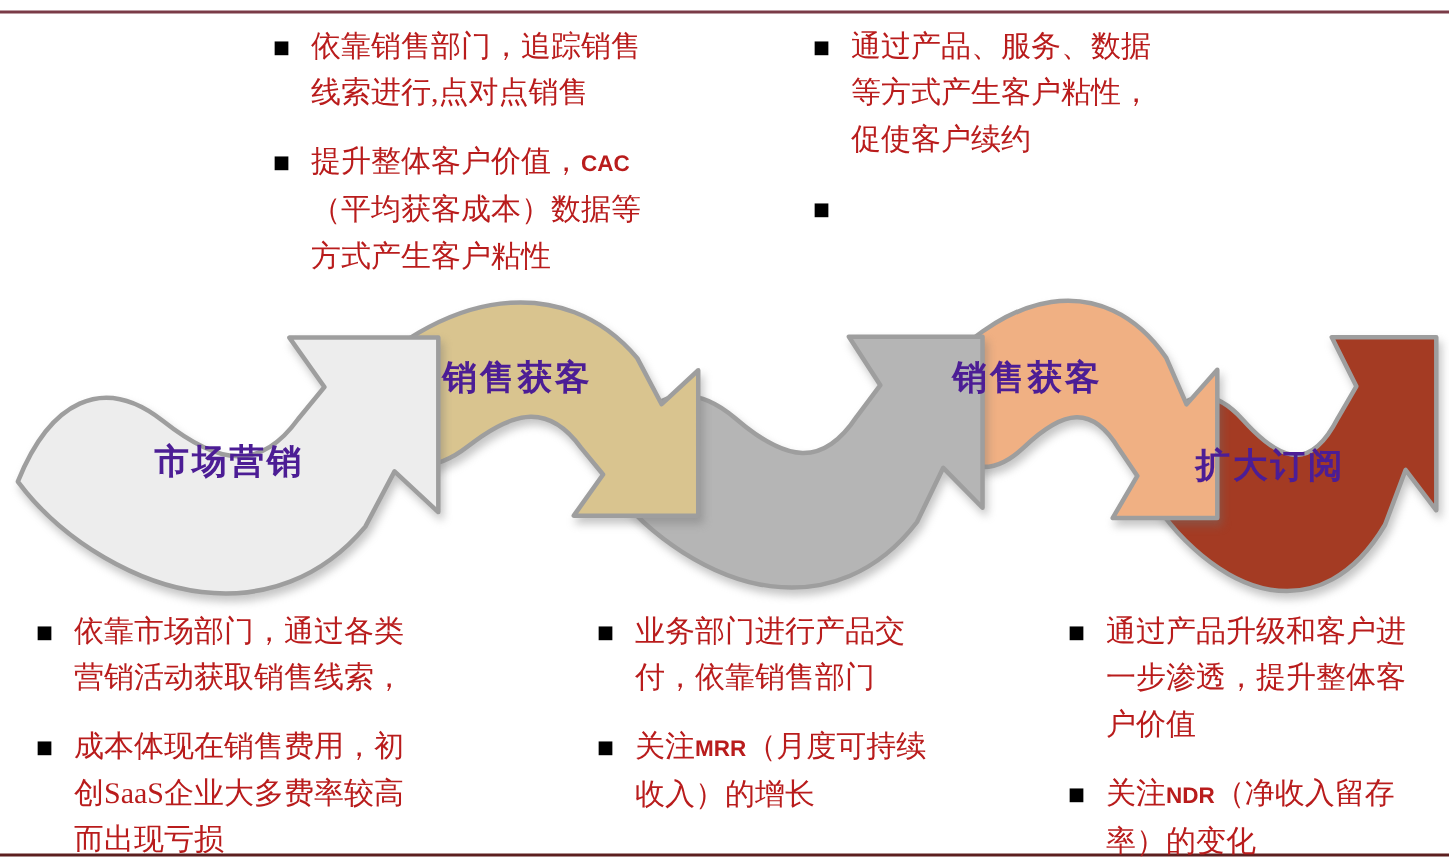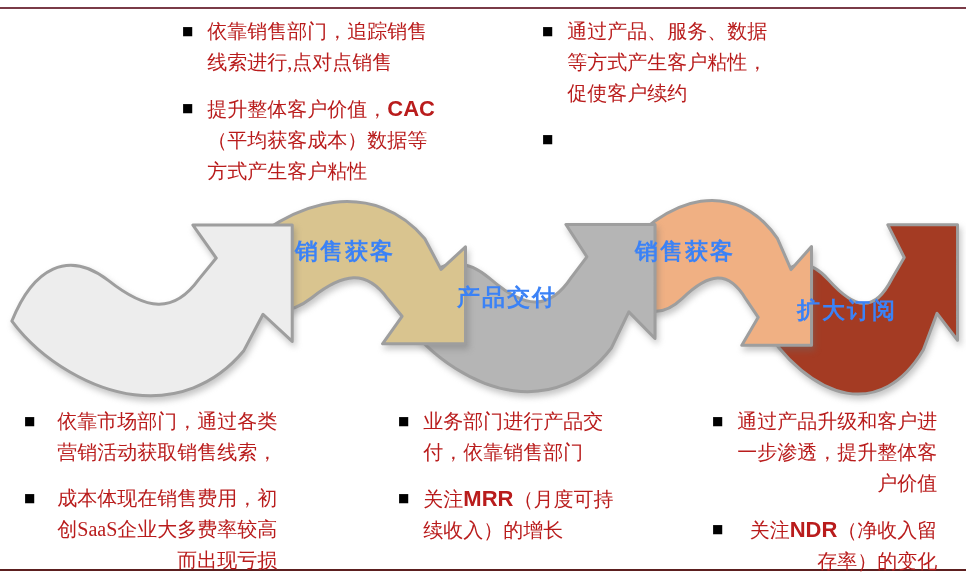--- a/index.html
+++ b/index.html
@@ -12,39 +12,39 @@
   .rule { position:absolute; left:0; width:966px; height:2px; }
   .rule.top { top:7px; }
   .rule.bottom { top:569px; }
 
   
   .arrow-svg { position:absolute; filter:drop-shadow(2px 4px 3px rgba(110,110,110,.40)); }
   #wave-path { stroke:#9e9e9e; stroke-width:3; stroke-linejoin:round; vector-effect:non-scaling-stroke; }
 
   .stage-label {
     position:absolute; width:150px; text-align:center;
-    font-size:23px; font-weight:700; color:#3b82f6; letter-spacing:2px;
+    font-size:23px; font-weight:700; color:#4c1d95; letter-spacing:2px;
     white-space:nowrap;
   }
 
   
   .note { position:absolute; }
   .bullet { display:flex; align-items:flex-start; margin-bottom:15px; }
   .bullet .marker {
     flex:0 0 auto; font-size:12px; line-height:30px; margin-right:14px;
     color:#000; font-family:"DejaVu Sans",sans-serif;
   }
   .bullet .btext { font-size:20px; line-height:31px; color:#b91c1c; }
-  .bullet .btext b { font-family:"Liberation Sans","DejaVu Sans",sans-serif; font-size:22px;margin-top:24px; }
+  .bullet .btext b { font-family:"Liberation Sans","DejaVu Sans",sans-serif; font-size:15px;margin-top:24px; }
 
   .note.tl { left:182px; top:16px;  } .note.tl .btext { width:238px; }
   .note.tr { left:542px; top:16px;  } .note.tr .btext { width:200px; }
-  .note.bl { left:24px;  top:406px; } .note.bl .btext { width:228px;text-align:right; }
+  .note.bl { left:24px;  top:406px; } .note.bl .btext { width:228px; }
   .note.bm { left:398px; top:406px; } .note.bm .btext { width:200px; }
-  .note.br { left:712px; top:406px; } .note.br .btext { width:200px;text-align:right; }
+  .note.br { left:712px; top:406px; } .note.br .btext { width:200px; }
 </style>
 </head>
 <body>
 
 <div class="canvas">
 
   <div class="rule top" style="background:#7A3B47"></div>
   <div class="rule bottom" style="background:#5C1F1F"></div>
 
   <svg width="0" height="0" style="position:absolute" aria-hidden="true">
@@ -68,22 +68,22 @@
   </svg>
 
   <svg class="arrow-svg" style="left:228px;top:158px" width="244" height="210" viewBox="0 0 300 260" preserveAspectRatio="none">
     <use href="#wave-path" transform="translate(0,260) scale(1,-1)" fill="#D9C48F"></use>
   </svg>
 
   <svg class="arrow-svg" style="left:8px;top:196px" width="292" height="252" viewBox="0 0 300 260" preserveAspectRatio="none">
     <use href="#wave-path" fill="#EDEDED"></use>
   </svg>
 
+  <div class="stage-label" style="left:78px;top:292px">市场营销</div>
   <div class="stage-label" style="left:270px;top:236px">销售获客</div>
-  <div class="stage-label" style="left:432px;top:282px">产品交付</div>
   <div class="stage-label" style="left:610px;top:236px">销售获客</div>
   <div class="stage-label" style="left:772px;top:295px">扩大订阅</div>
 
   <div class="note tl">
       <div class="bullet">
         <span class="marker">■</span>
         <span class="btext"><span>依靠销售部门，追踪销售线索进行,点对点销售</span></span>
       </div>
       <div class="bullet">
         <span class="marker">■</span>

